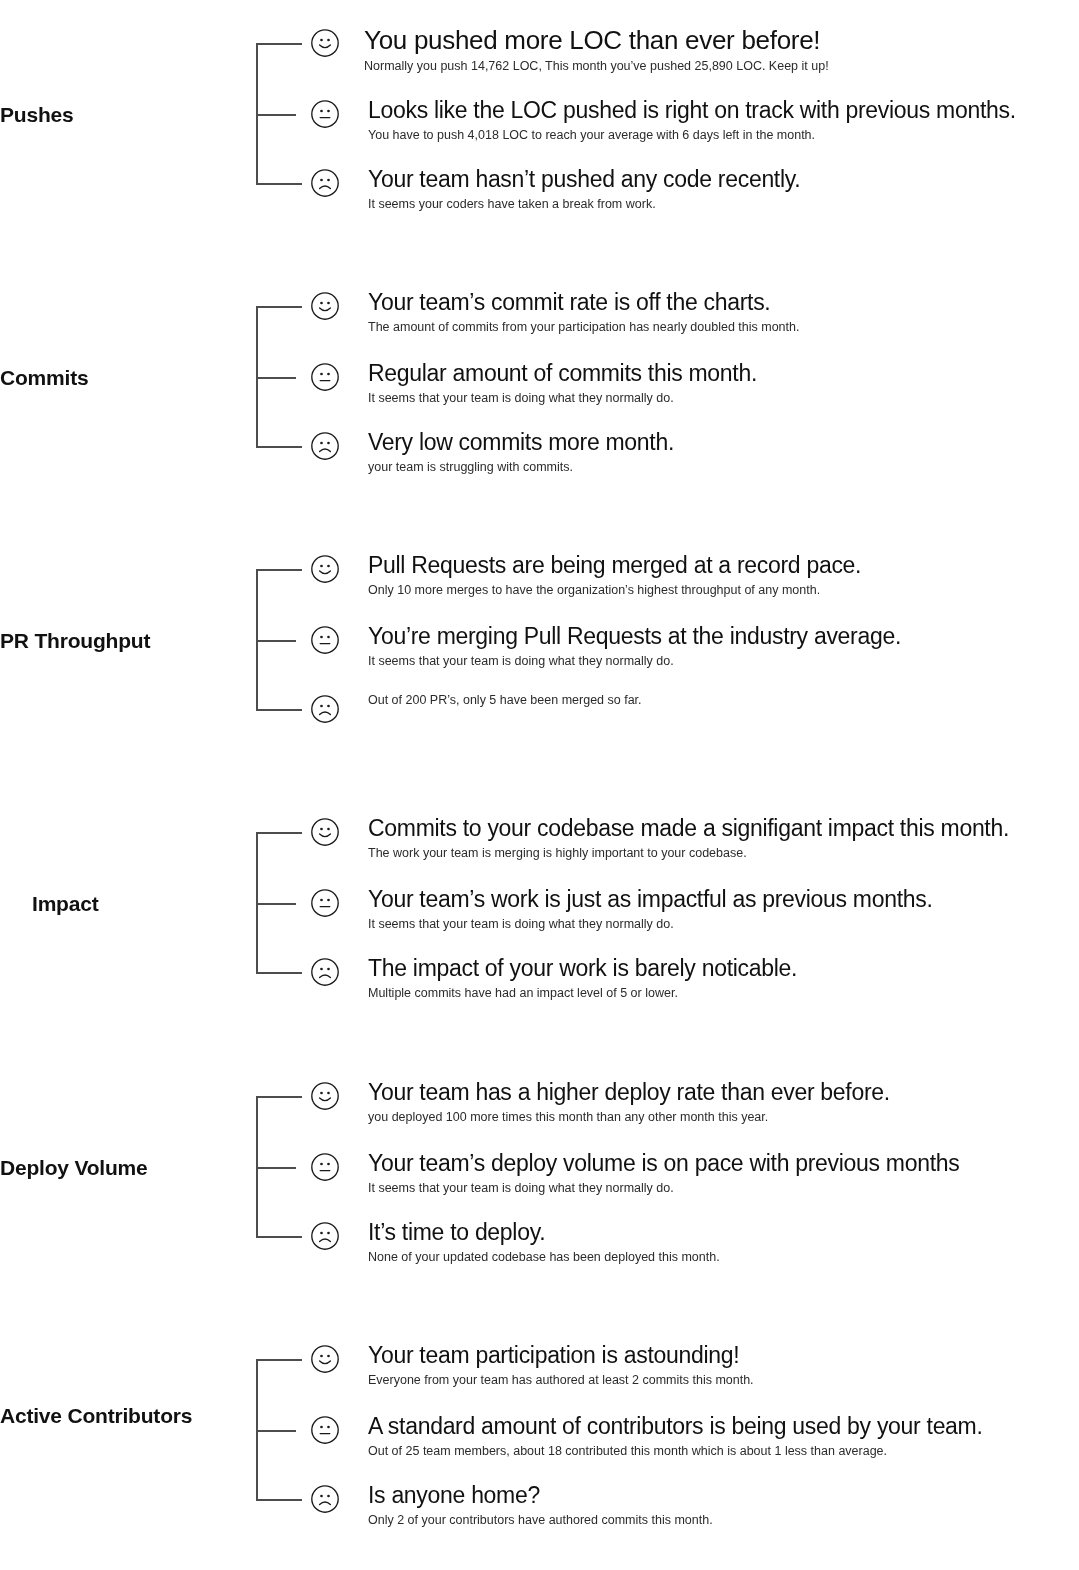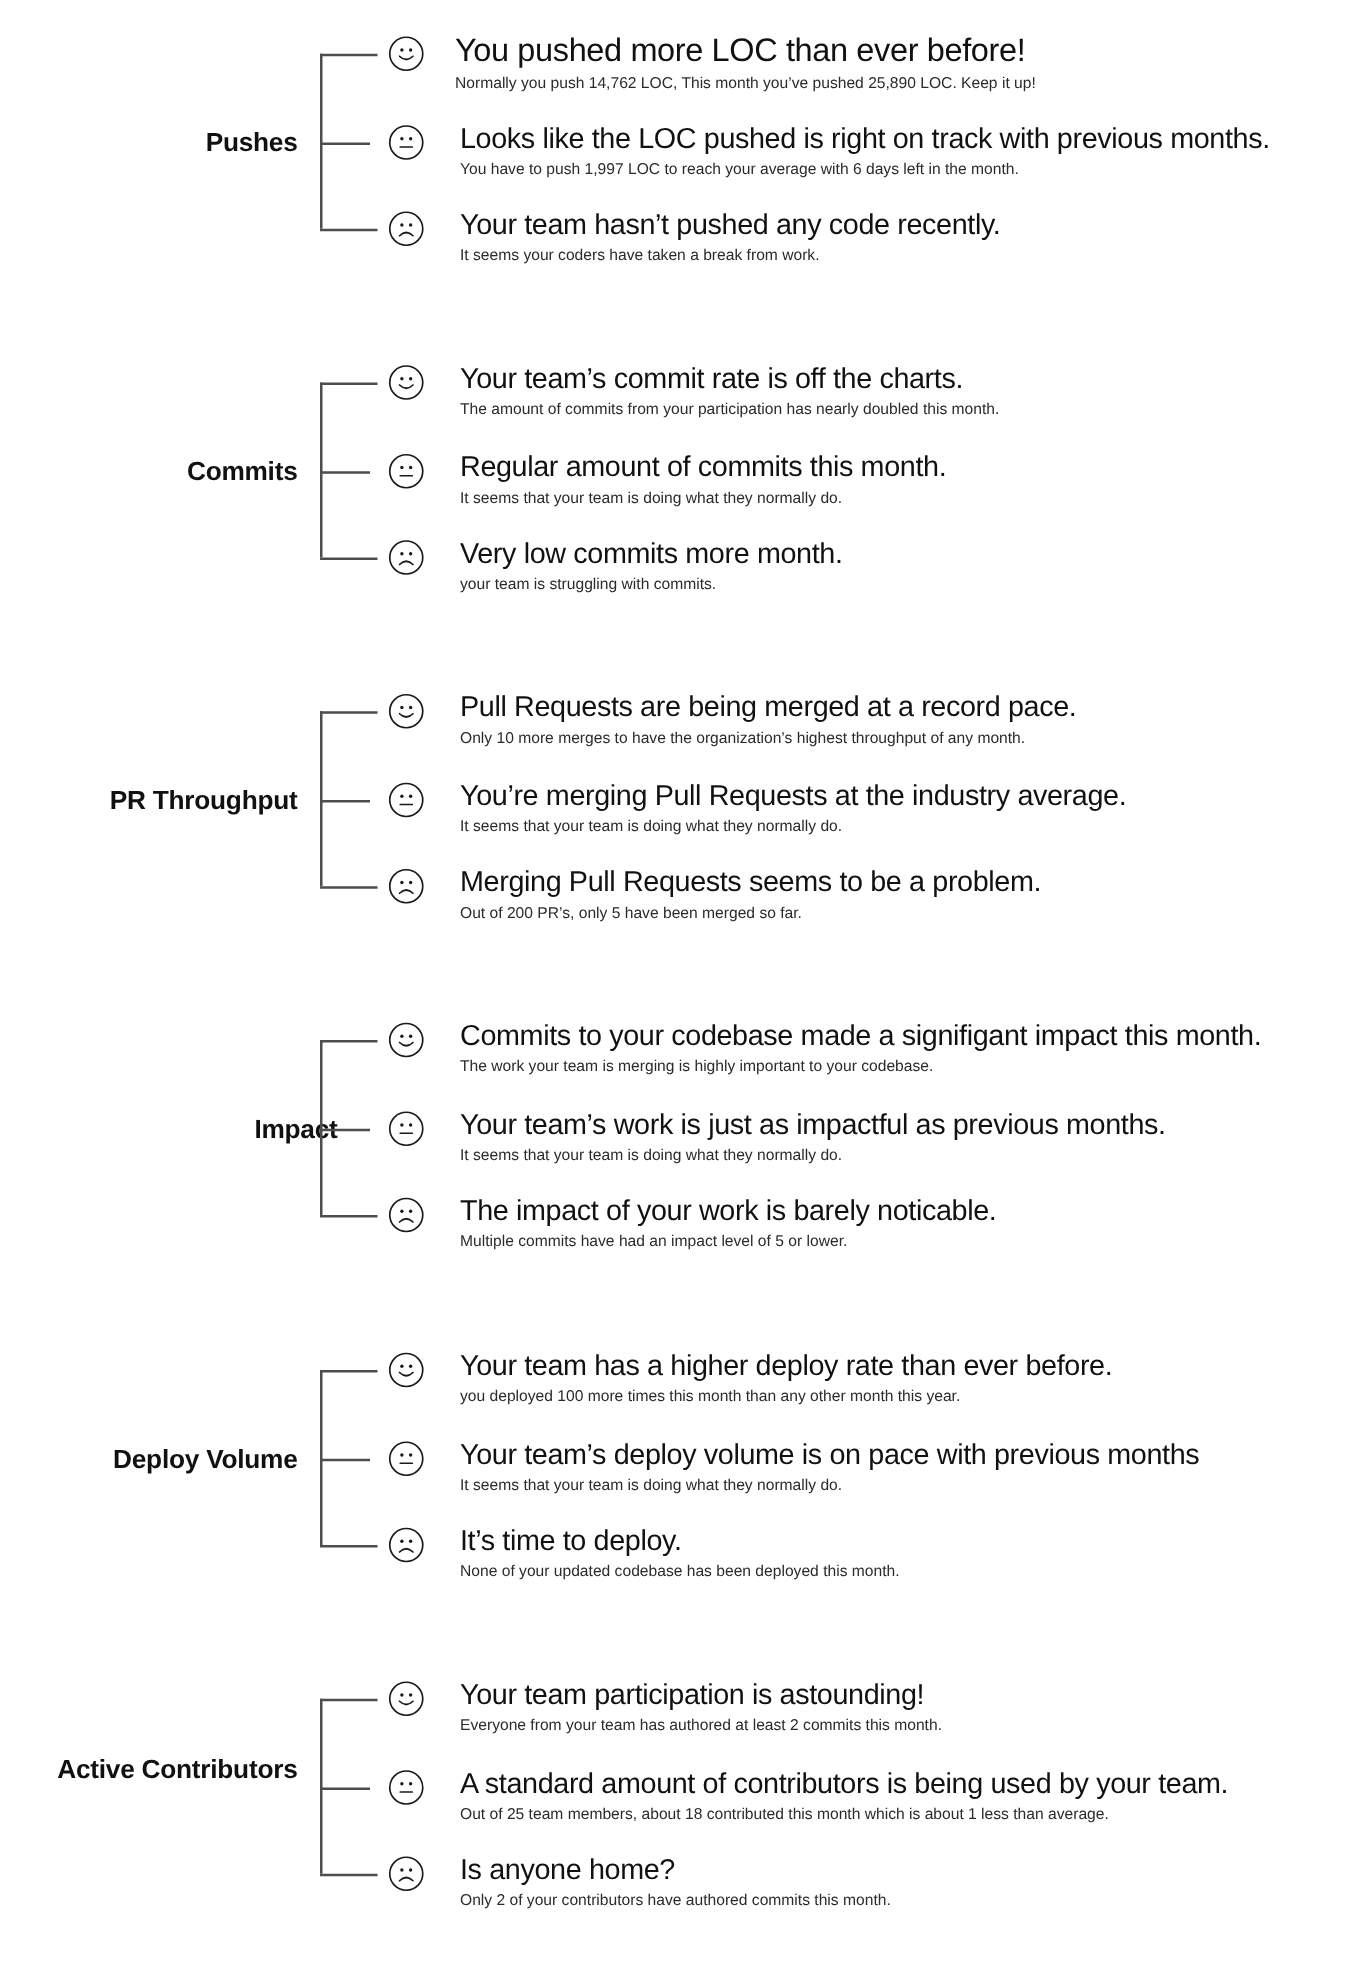--- a/index.html
+++ b/index.html
@@ -26,21 +26,21 @@
   .metric {
     position: absolute;
     left: 0;
     width: 1079px;
   }
 
   .metric-label {
     position: absolute;
     left: 0;
     width: 238px;
-    text-align: right;
+    text-align: left;
     font-weight: bold;
     font-size: 21px;
     letter-spacing: -0.2px;
     color: #111111;
     white-space: nowrap;
   }
 
   
   .tree {
     position: absolute;
@@ -130,21 +130,21 @@
         <span class="face">
           <svg viewBox="0 0 30 30" xmlns="http://www.w3.org/2000/svg">
             <circle cx="15" cy="15" r="13.2" fill="#fff" stroke="#1a1a1a" stroke-width="1.35"></circle>
             <circle cx="11.5" cy="12" r="1.35" fill="#1a1a1a"></circle>
             <circle cx="18.5" cy="12" r="1.35" fill="#1a1a1a"></circle>
             <line x1="10.2" y1="18.6" x2="19.8" y2="18.6" stroke="#1a1a1a" stroke-width="1.35" stroke-linecap="round"></line>
           </svg>
         </span>
         <div class="item-text indent">
           <div class="item-title">Looks like the LOC pushed is right on track with previous months.</div>
-          <div class="item-sub">You have to push 1,997 LOC to reach your average with 6 days left in the month.</div>
+          <div class="item-sub">You have to push 4,018 LOC to reach your average with 6 days left in the month.</div>
         </div>
       </div>
       <div class="item" style="top: 140px;">
         <span class="face">
           <svg viewBox="0 0 30 30" xmlns="http://www.w3.org/2000/svg">
             <circle cx="15" cy="15" r="13.2" fill="#fff" stroke="#1a1a1a" stroke-width="1.35"></circle>
             <circle cx="11.5" cy="12" r="1.35" fill="#1a1a1a"></circle>
             <circle cx="18.5" cy="12" r="1.35" fill="#1a1a1a"></circle>
             <path d="M9.6 20.6 Q15 15.4 20.4 20.6" fill="none" stroke="#1a1a1a" stroke-width="1.35" stroke-linecap="round"></path>
           </svg>
@@ -245,21 +245,20 @@
       <div class="item" style="top: 140px;">
         <span class="face">
           <svg viewBox="0 0 30 30" xmlns="http://www.w3.org/2000/svg">
             <circle cx="15" cy="15" r="13.2" fill="#fff" stroke="#1a1a1a" stroke-width="1.35"></circle>
             <circle cx="11.5" cy="12" r="1.35" fill="#1a1a1a"></circle>
             <circle cx="18.5" cy="12" r="1.35" fill="#1a1a1a"></circle>
             <path d="M9.6 20.6 Q15 15.4 20.4 20.6" fill="none" stroke="#1a1a1a" stroke-width="1.35" stroke-linecap="round"></path>
           </svg>
         </span>
         <div class="item-text indent">
-          <div class="item-title">Merging Pull Requests seems to be a problem.</div>
           <div class="item-sub">Out of 200 PR’s, only 5 have been merged so far.</div>
         </div>
       </div>
     </div>
     <div class="metric" style="top: 817px;">
       <div class="metric-label" style="top: 75px; padding-left: 32px;">Impact</div>
       <div class="tree">
         <div class="spine" style="top: 15px; height: 140px;"></div>
         <div class="branch" style="top: 15px; width: 46px;"></div>
         <div class="branch" style="top: 86px; width: 40px;"></div>

